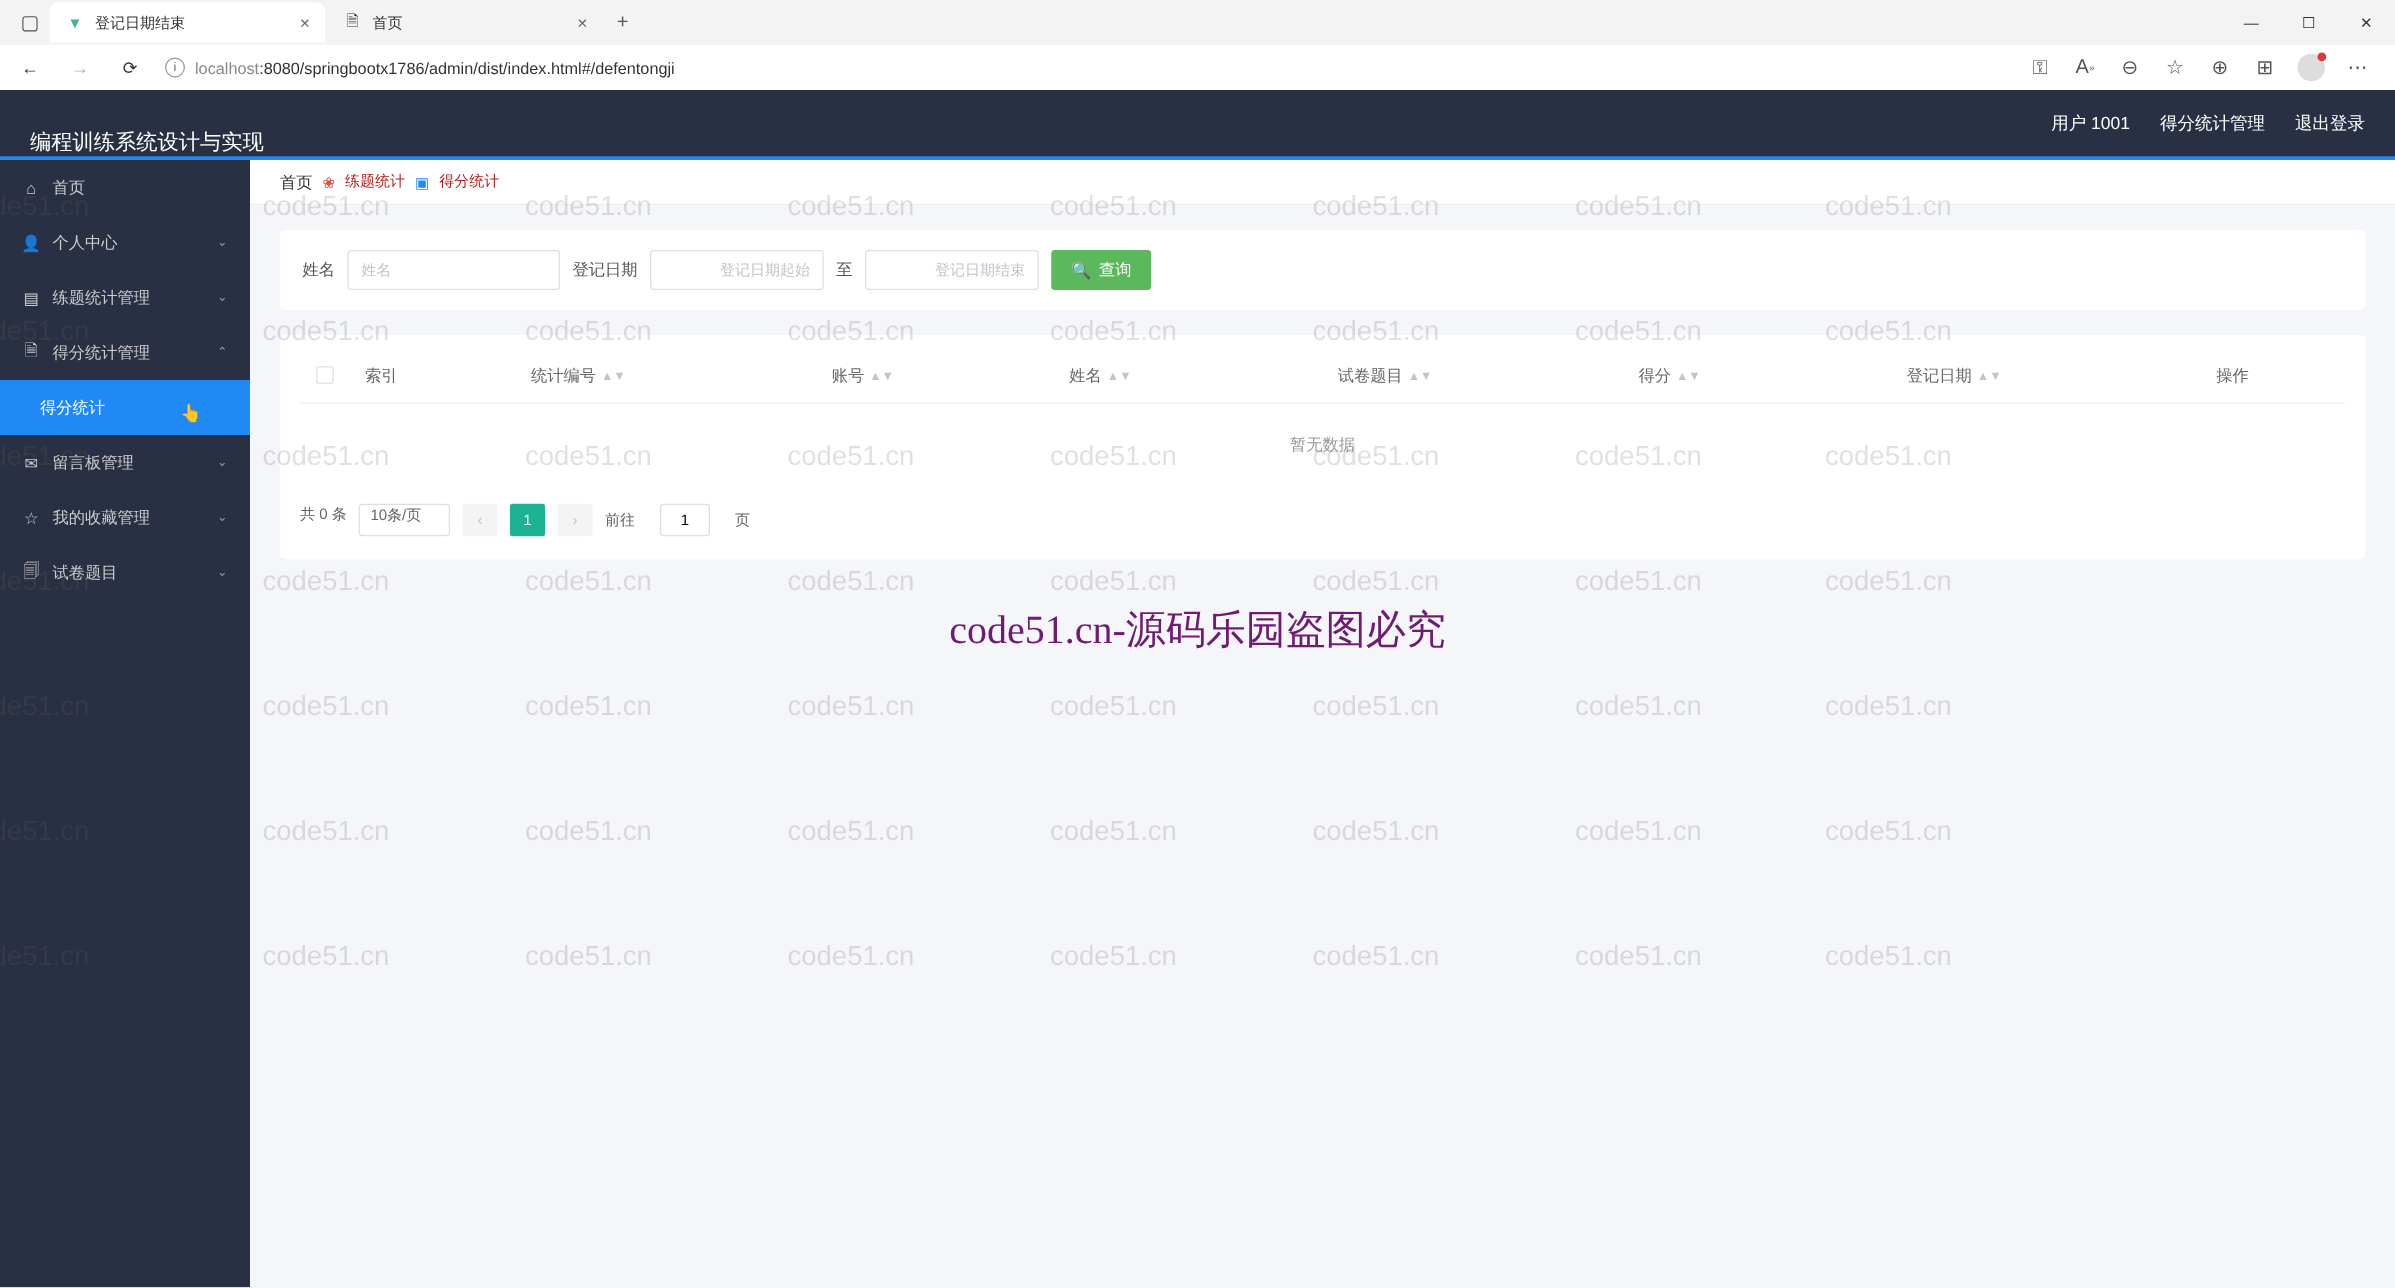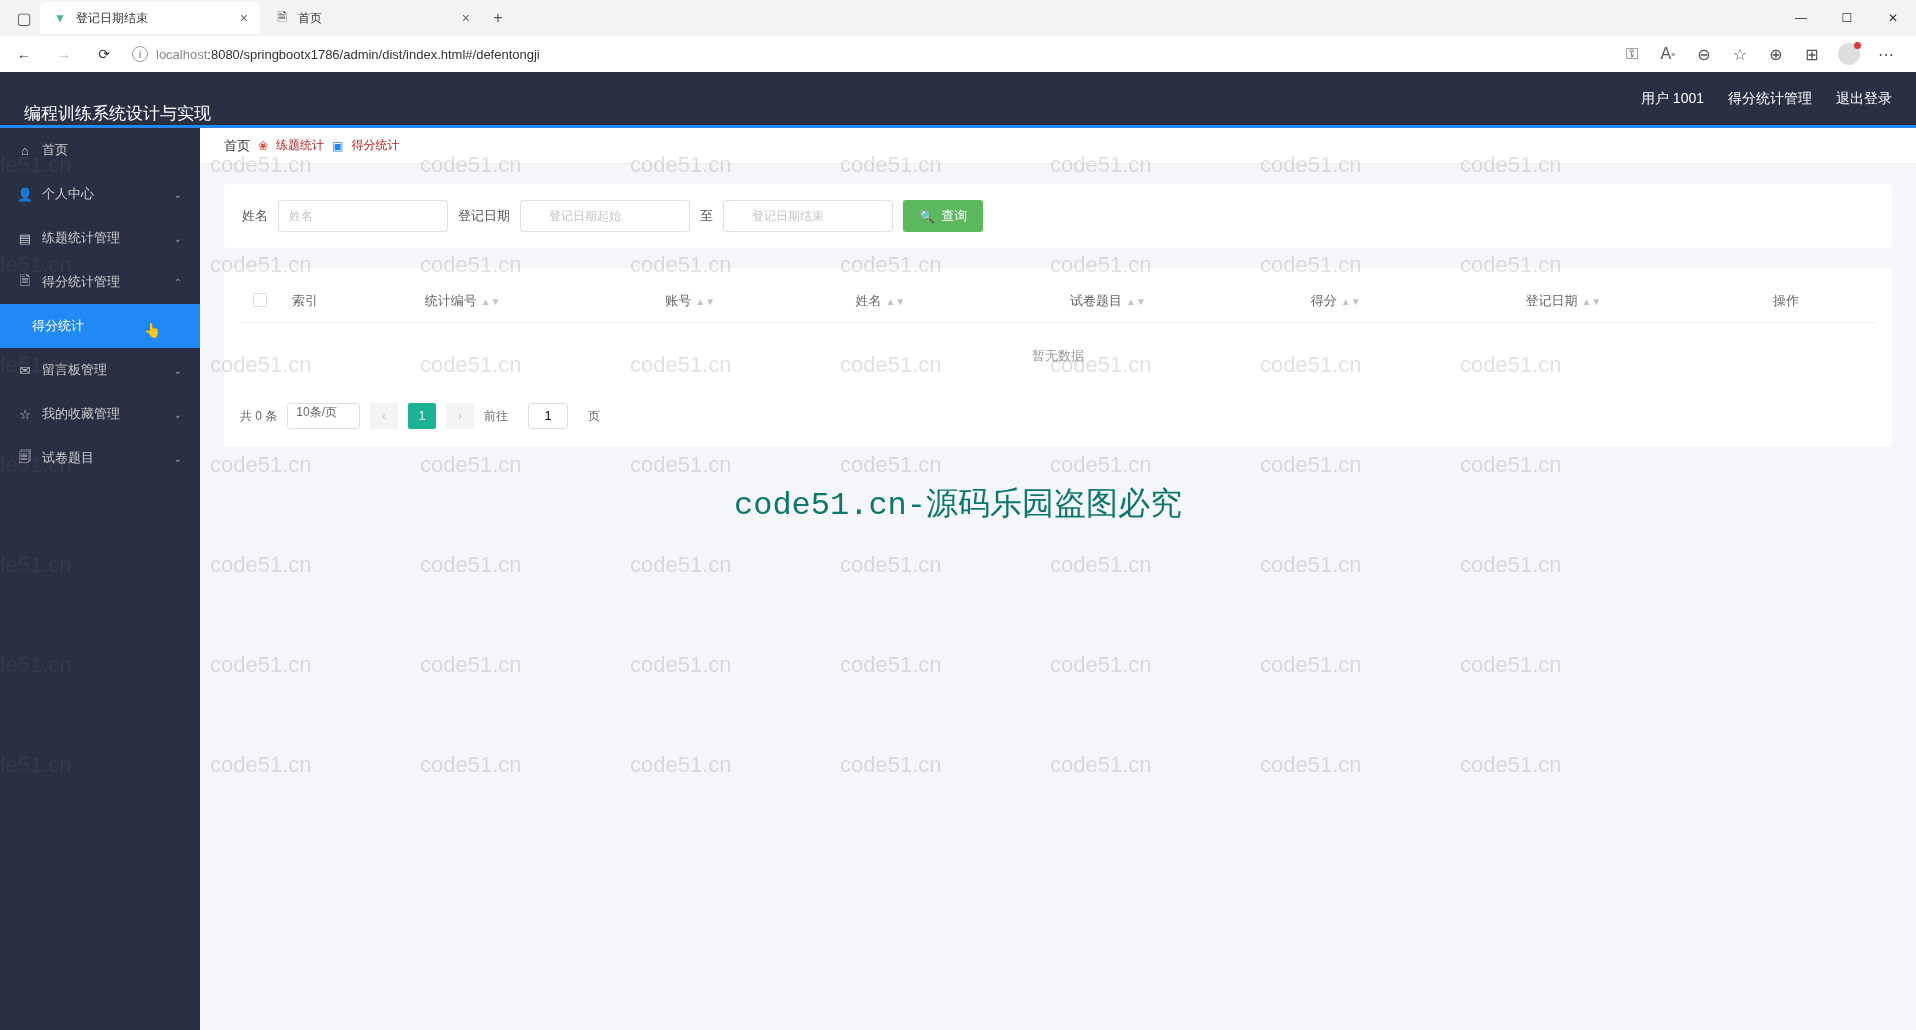--- a/index.html
+++ b/index.html
@@ -49,45 +49,45 @@
     .crumb-icon.red { color: #e54d42; }
     .crumb-icon.blue { color: #2089f5; }
     .crumb-item { color: #b91c1c; font-size: 12px; }
     
     .content { padding: 20px 24px; }
     .filter-bar { background: #fff; padding: 16px 18px; border-radius: 4px; display: flex; align-items: center; gap: 10px; font-size: 13px; color: #555; margin-bottom: 20px; }
     .filter-label { color: #555; }
     .input { height: 32px; border: 1px solid #dcdfe6; border-radius: 3px; padding: 0 10px; font-size: 12px; color: #333; }
     .input::placeholder { color: #c0c4cc; }
     .input.name { width: 170px; }
-    .input.date { width: 170px; padding-left: 28px; position: relative; }
+    .input.date { width: 139px; padding-left: 28px; position: relative; text-align: right; }
     .date-wrap { position: relative; display: inline-block; }
     .date-wrap::before { content: "📅"; position: absolute; left: 8px; top: 50%; transform: translateY(-50%); font-size: 12px; filter: grayscale(1); opacity: 0.5; }
     .btn-search { background: #5cb85c; color: #fff; border: none; height: 32px; padding: 0 16px; border-radius: 3px; font-size: 13px; display: flex; align-items: center; gap: 6px; }
     
     .table-wrap { background: #fff; border-radius: 4px; padding: 12px 16px 18px; }
     .table { width: 100%; border-collapse: collapse; }
     .table th { font-size: 13px; font-weight: 500; color: #666; text-align: center; padding: 12px 8px; border-bottom: 1px solid #ebeef5; }
     .table th .sort { color: #c0c4cc; font-size: 10px; margin-left: 4px; display: inline-flex; flex-direction: column; line-height: 6px; vertical-align: middle; }
     .checkbox-cell { width: 40px; }
     .checkbox { width: 14px; height: 14px; border: 1px solid #dcdfe6; border-radius: 2px; display: inline-block; }
     .empty-row td { text-align: center; padding: 24px; color: #999; font-size: 13px; }
     
-    .pagination { display: flex; align-items: center; gap: 10px; margin-top: 14px; font-size: 12px; color: #666; }
+    .pagination { display: flex; align-items: flex-start; gap: 10px; margin-top: 14px; font-size: 12px; color: #666; }
     .page-total { color: #666; }
     .page-size { height: 26px; border: 1px solid #dcdfe6; border-radius: 3px; padding: 0 22px 0 8px; font-size: 12px; background: #fff; position: relative; }
     .page-btn { width: 28px; height: 26px; background: #f4f4f5; border-radius: 2px; display: flex; align-items: center; justify-content: center; color: #c0c4cc; font-size: 12px; }
     .page-btn.current { background: #1bb394; color: #fff; }
     .page-goto { display: flex; align-items: center; gap: 20px; }
     .page-goto-input { width: 40px; height: 26px; border: 1px solid #dcdfe6; border-radius: 3px; text-align: center; font-size: 12px; }
     
     
     .watermark-grid { position: absolute; top: 72px; left: 0; right: 0; bottom: 0; pointer-events: none; z-index: 100; }
     .wm { position: absolute; color: rgba(100,100,100,0.2); font-size: 22px; font-family: sans-serif; white-space: nowrap; }
-    .wm-red { position: absolute; color: #0f766e; font-size: 32px; font-family: Liberation Mono, monospace; font-weight: 500; left: 50%; top: 410px; transform: translateX(-50%); white-space: nowrap; text-align: right; }
+    .wm-red { position: absolute; color: #701a75; font-size: 32px; font-family: Liberation Serif, serif; font-weight: 500; left: 50%; top: 410px; transform: translateX(-50%); white-space: nowrap; text-align: right; }
     .cursor { position: absolute; left: 144px; top: 322px; font-size: 14px; z-index: 200; }
   </style>
 </head>
 <body>
 
 <div class="browser-chrome">
   <div class="tab-bar">
     <div class="tab-control">▢</div>
     <div class="tab">
       <span class="tab-icon" style="color:#41b883;">▼</span>

